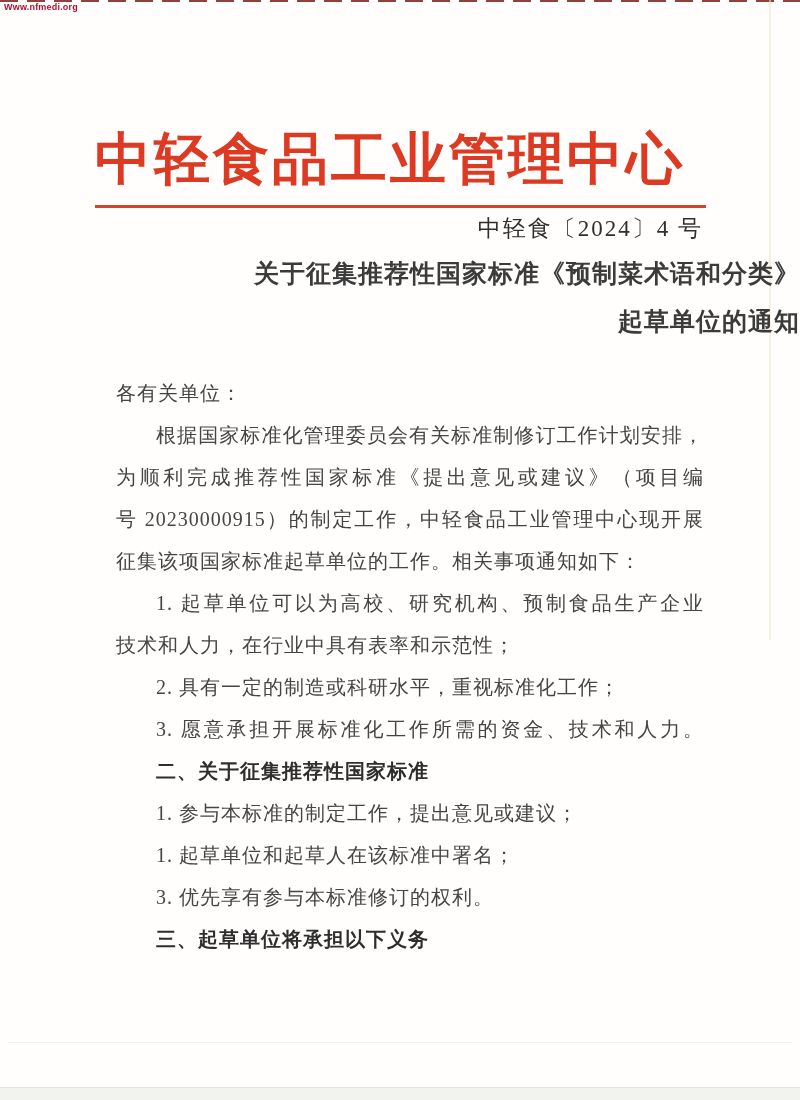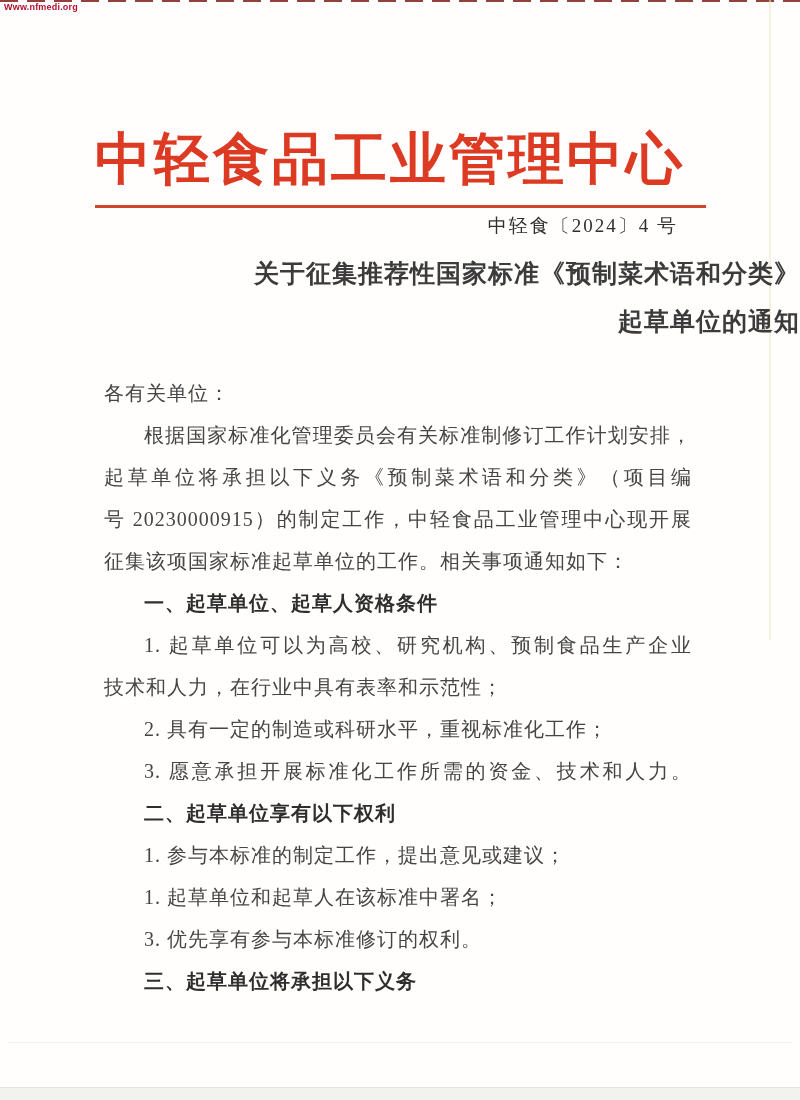--- a/index.html
+++ b/index.html
@@ -39,34 +39,34 @@
     position:absolute;top:122px;left:95px;width:611px;
     text-align:left;
     font-size:56px;font-weight:bold;color:#dc3a22;
     letter-spacing:3px;white-space:nowrap;
   }
   .red-divider{
     position:absolute;top:205px;left:95px;width:611px;height:3px;
     background:#d0432c;
   }
   .doc-number{
-    position:absolute;top:213px;left:79px;width:599px;
+    position:absolute;top:213px;left:104px;width:599px;
     text-align:right;
-    font-size:19px;color:#2f2f2f;letter-spacing:2px;
+    font-size:23px;color:#2f2f2f;letter-spacing:2px;
   }
   
   .notice-title{
     position:absolute;top:250px;left:0;width:800px;
     text-align:right;color:#3b3b3b;
     font-size:25px;font-weight:600;line-height:48px;
     letter-spacing:1px;
   }
   
   .document-body{
-    position:absolute;top:372px;left:104px;width:588px;
+    position:absolute;top:372px;left:116px;width:588px;
     font-size:20px;color:#454545;line-height:42px;
     letter-spacing:1px;
   }
   .line{white-space:nowrap;text-align:left;}
   .line.justify{white-space:normal;text-align:justify;text-align-last:justify;}
   .line.indent{text-indent:2em;}
   .line.bold{font-weight:bold;color:#2e2e2e;}
 </style>
 </head>
 <body>
@@ -87,28 +87,27 @@
   <div class="doc-number">中轻食〔2024〕4 号</div>
 
   <div class="notice-title">
     <div>关于征集推荐性国家标准《预制菜术语和分类》</div>
     <div>起草单位的通知</div>
   </div>
 
   <div class="document-body">
       <div class="line">各有关单位：</div>
       <div class="line indent justify">根据国家标准化管理委员会有关标准制修订工作计划安排，</div>
-      <div class="line justify">起草单位将承担以下义务《预制菜术语和分类》（项目编</div>
+      <div class="line justify">为顺利完成推荐性国家标准《提出意见或建议》（项目编</div>
       <div class="line justify">号 20230000915）的制定工作，中轻食品工业管理中心现开展</div>
       <div class="line">征集该项国家标准起草单位的工作。相关事项通知如下：</div>
-      <div class="line indent bold">一、起草单位、起草人资格条件</div>
       <div class="line indent justify">1. 起草单位可以为高校、研究机构、预制食品生产企业</div>
       <div class="line">技术和人力，在行业中具有表率和示范性；</div>
       <div class="line indent">2. 具有一定的制造或科研水平，重视标准化工作；</div>
       <div class="line indent justify">3. 愿意承担开展标准化工作所需的资金、技术和人力。</div>
-      <div class="line indent bold">二、起草单位享有以下权利</div>
+      <div class="line indent bold">二、关于征集推荐性国家标准</div>
       <div class="line indent">1. 参与本标准的制定工作，提出意见或建议；</div>
       <div class="line indent">1. 起草单位和起草人在该标准中署名；</div>
       <div class="line indent">3. 优先享有参与本标准修订的权利。</div>
       <div class="line indent bold">三、起草单位将承担以下义务</div>
     </div>
 
 </div>
 
 </body></html>

